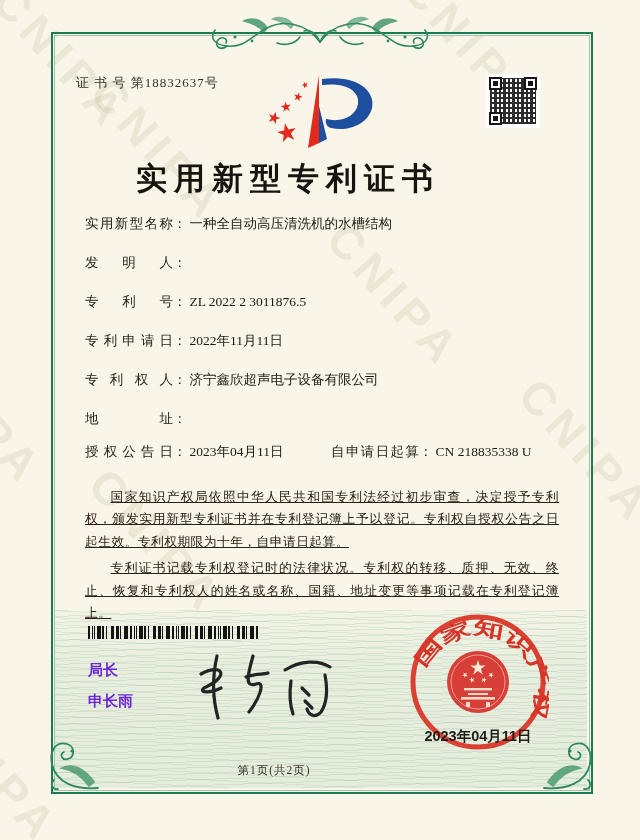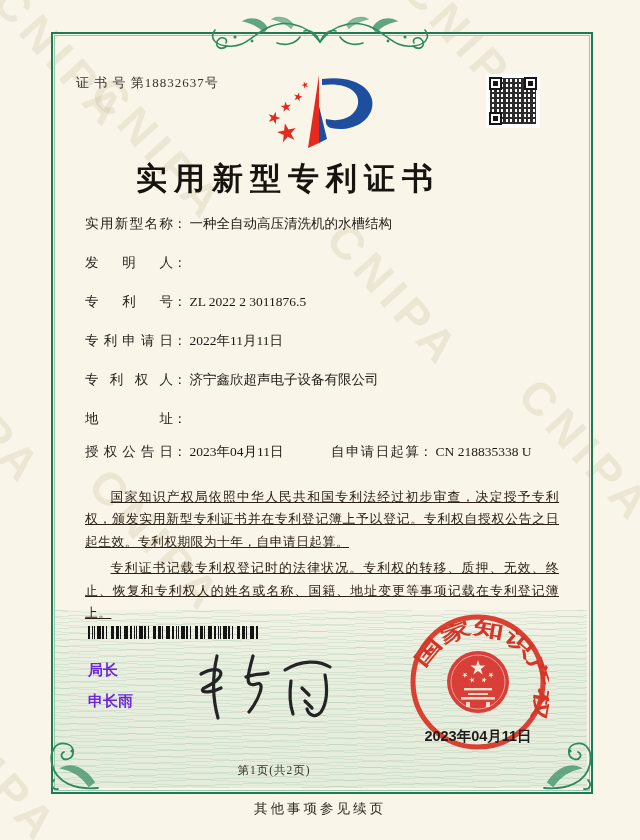--- a/index.html
+++ b/index.html
@@ -264,15 +264,14 @@
       <g transform="translate(58,0) scale(-1,1)" stroke="#2e8a5e" fill="none" stroke-width="1.8" stroke-linecap="round">
         <path d="M54,52 C32,54 12,47 8,28 C5,15 12,5 23,8 C31,10 31,21 24,23 C18,25 15,18 20,16"></path>
         <path d="M50,46 C40,32 28,27 18,32 C29,34 38,40 45,50 Z" fill="#2e8a5e" opacity=".7"></path>
         <path d="M10,44 C6,48 8,54 14,53"></path>
         <circle cx="28" cy="15" r="1.6" fill="#2e8a5e" stroke="none"></circle>
       </g>
     </svg>
   </div>
 
   <div class="pagenum">第1页(共2页)</div>
-  <div class="footnote">其他事项参见续页</div>
 
 </div>
 
 </body></html>

